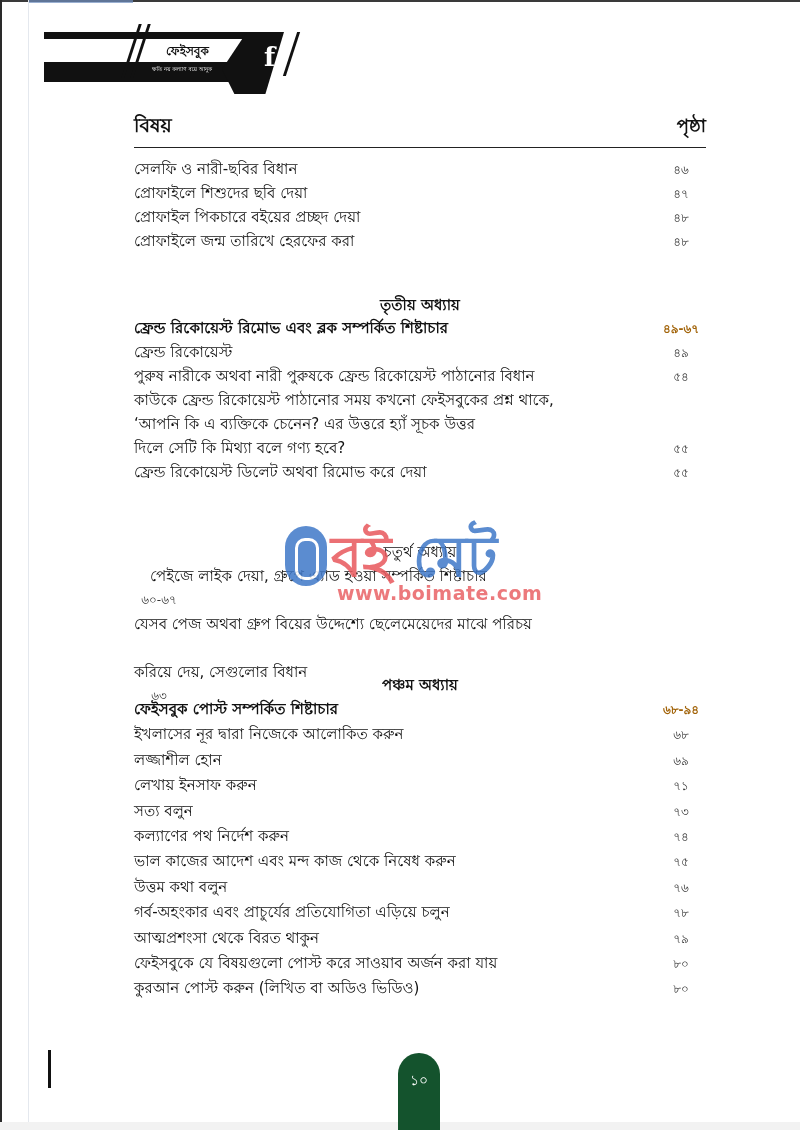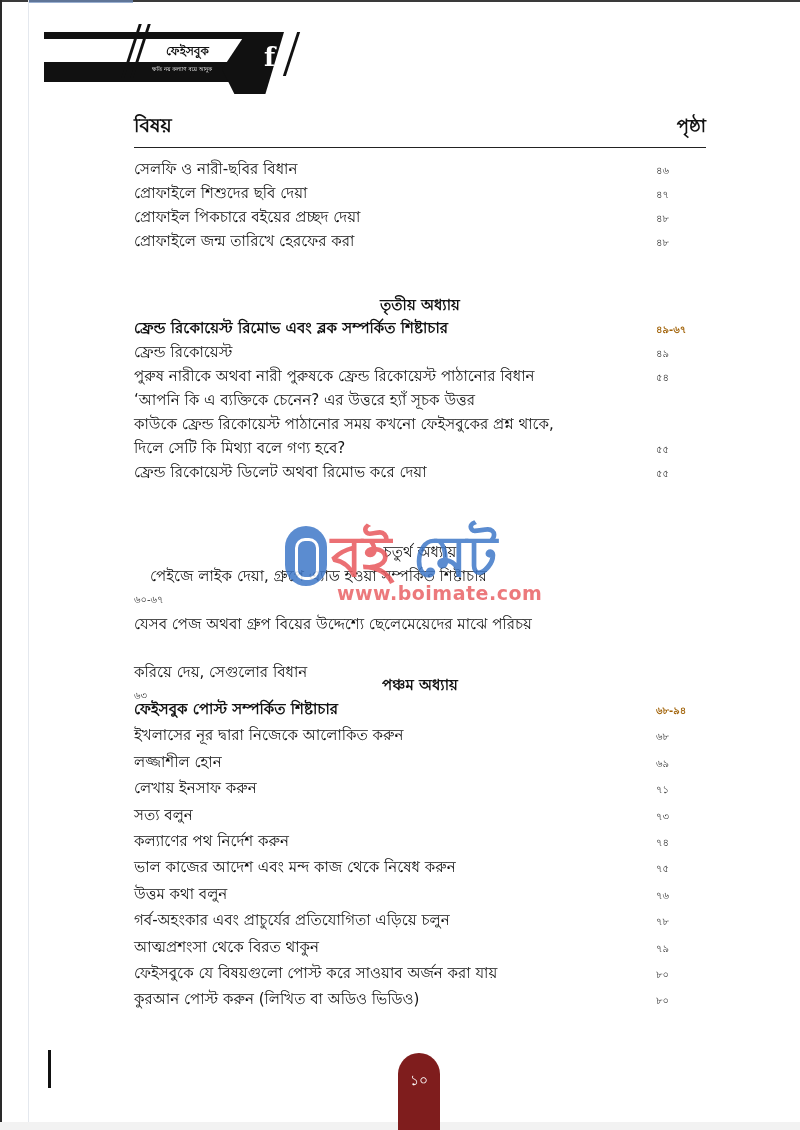--- a/index.html
+++ b/index.html
@@ -30,21 +30,21 @@
 
     
     .toc { position: absolute; left: 134px; top: 108px; width: 572px; }
     .toc-head { display: flex; justify-content: space-between; align-items: flex-end; height: 40px;
       border-bottom: 1.5px solid #222; padding-bottom: 4px; }
     .toc-head .h-left { font-size: 19px; font-weight: bold; }
     .toc-head .h-right { font-size: 18px; font-weight: bold; }
 
     .row { display: flex; justify-content: space-between; align-items: baseline; font-size: 15px; line-height: 23px; }
     .row .t { flex: 1; }
-    .row .p { font-size: 10px; color: #333; min-width: 50px; text-align: left; }
+    .row .p { font-size: 12px; color: #333; min-width: 50px; text-align: center; }
     .row.bold .t { font-weight: bold; }
     .row.bold .p { font-weight: bold; color: #a16207; }
     .row.nopage .p { visibility: hidden; }
     .row.indent .t { padding-left: 16px; }
     .chapter { text-align: center; font-size: 15px; font-weight: bold; line-height: 24px; }
 
     .sec1 { position: absolute; left: 0; top: 50px; width: 572px; }
     .sec2 { position: absolute; left: 0; top: 185px; width: 572px; }
     .sec3 { position: absolute; left: 0; top: 408px; width: 572px; margin-top: 24px; }
     .sec4 { position: absolute; left: 0; top: 565px; width: 572px; }
@@ -56,21 +56,21 @@
     .wm-clip { position: absolute; left: 0; top: 6px; width: 42px; height: 60px; border-radius: 21px;
       background: #3f78c8; opacity: .85; }
     .wm-clip::after { content: ""; position: absolute; left: 10px; top: 12px; width: 18px; height: 36px;
       border: 3px solid #fff; border-radius: 10px; }
     .wm-boi { position: absolute; left: 46px; top: -6px; font-size: 56px; font-weight: bold; color: #e8585c; opacity: .85; }
     .wm-net { position: absolute; left: 128px; top: -6px; font-size: 56px; font-weight: bold; color: #3f78c8; opacity: .85; }
     .wm-url { position: absolute; left: 52px; top: 62px; font-size: 19px; font-weight: bold; color: #e8585c; opacity: .8;
       letter-spacing: 0.5px; }
 
     
-    .pagenum { position: absolute; left: 398px; top: 1053px; width: 42px; height: 77px; background: #7f1d1d;
+    .pagenum { position: absolute; left: 398px; top: 1053px; width: 42px; height: 77px; background: #14532d;
       border-radius: 21px 21px 0 0; color: #fff; text-align: center; font-size: 14px; padding-top: 16px; }
   </style>
 </head>
 <body>
 
 <div class="frame-top"></div>
 <div class="frame-top-blue"></div>
 <div class="frame-left"></div>
 <div class="gutter-line"></div>
 <div class="bottom-shade"></div>
@@ -121,25 +121,25 @@
       </div>
     <div class="row">
         <span class="t">ফ্রেন্ড রিকোয়েস্ট</span>
         <span class="p">৪৯</span>
       </div>
     <div class="row">
         <span class="t">পুরুষ নারীকে অথবা নারী পুরুষকে ফ্রেন্ড রিকোয়েস্ট পাঠানোর বিধান</span>
         <span class="p">৫৪</span>
       </div>
     <div class="row nopage">
+        <span class="t">কাউকে ফ্রেন্ড রিকোয়েস্ট পাঠানোর সময় কখনো ফেইসবুকের প্রশ্ন থাকে,</span>
+        <span class="p">–</span>
+      </div>
+    <div class="row nopage">
         <span class="t">‘আপনি কি এ ব্যক্তিকে চেনেন? এর উত্তরে হ্যাঁ সূচক উত্তর</span>
-        <span class="p">–</span>
-      </div>
-    <div class="row nopage">
-        <span class="t">কাউকে ফ্রেন্ড রিকোয়েস্ট পাঠানোর সময় কখনো ফেইসবুকের প্রশ্ন থাকে,</span>
         <span class="p">–</span>
       </div>
     <div class="row">
         <span class="t">দিলে সেটি কি মিথ্যা বলে গণ্য হবে?</span>
         <span class="p">৫৫</span>
       </div>
     <div class="row">
         <span class="t">ফ্রেন্ড রিকোয়েস্ট ডিলেট অথবা রিমোভ করে দেয়া</span>
         <span class="p">৫৫</span>
       </div>

